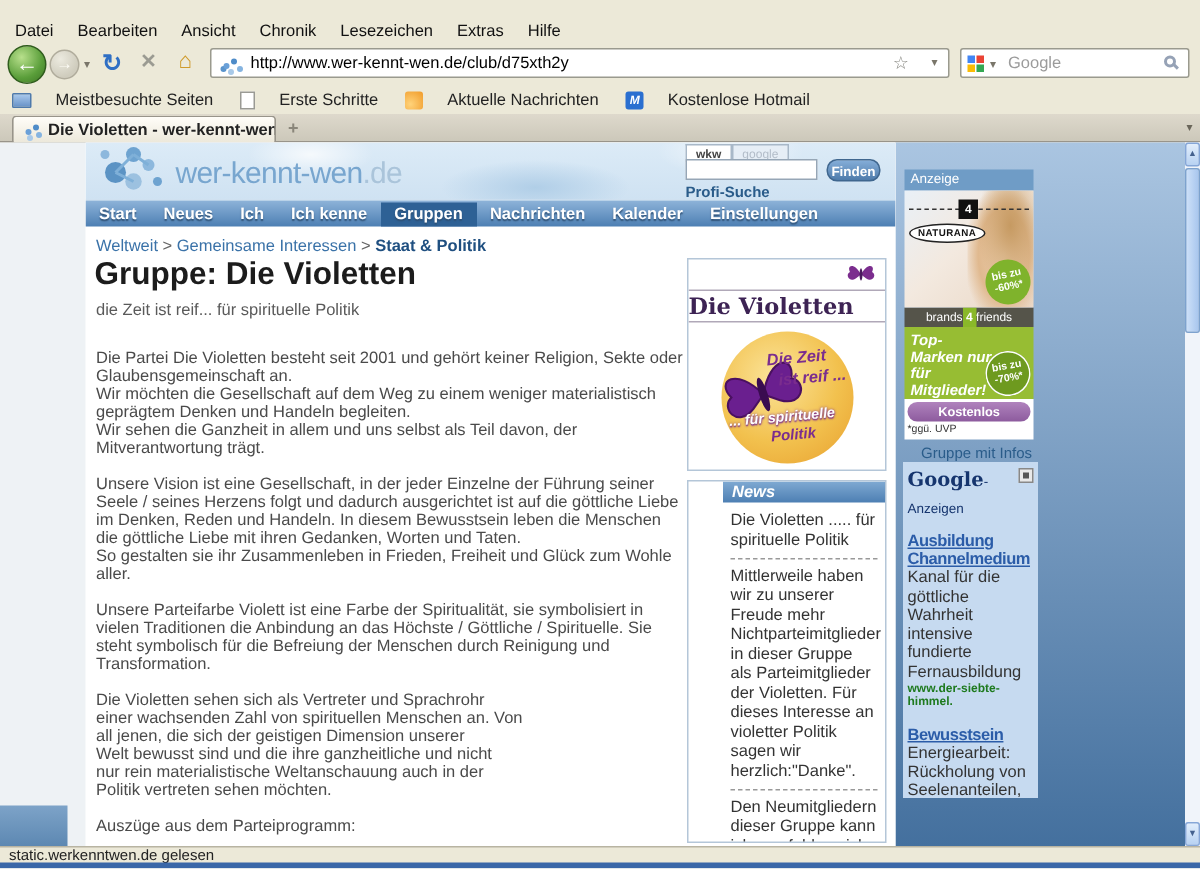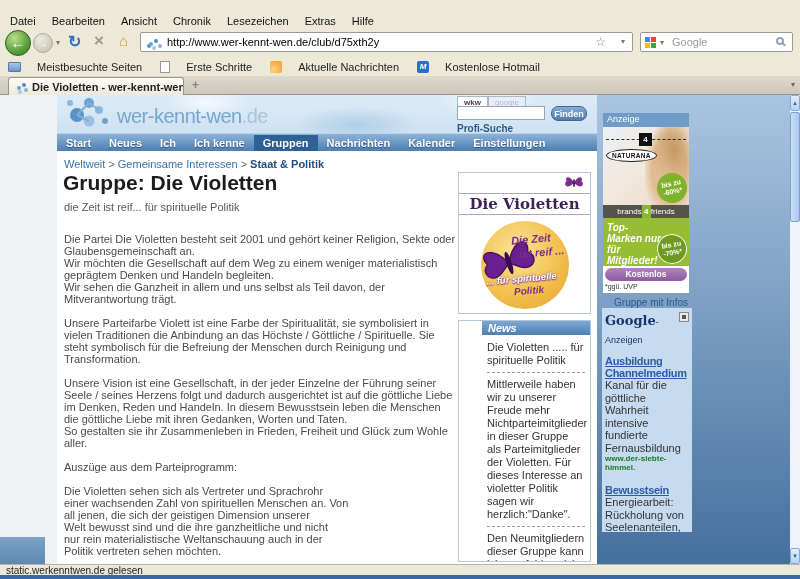--- a/index.html
+++ b/index.html
@@ -73,21 +73,21 @@
   .breadcrumb .sep{color:#666;padding:0 3px;}
   .breadcrumb .last{font-weight:bold;color:#1f4f80;}
   .page-title{position:absolute;left:6px;top:76px;font-size:21px;font-weight:bold;color:#1c1c1c;}
   .subtitle{position:absolute;left:7px;top:106px;font-size:11px;color:#5a5a5a;}
   .paras{position:absolute;left:7px;top:138px;width:392px;font-size:11px;line-height:12px;color:#4a4a4a;}
   .paras p{margin:0 0 12px;white-space:pre-line;}
   
   .side-col{position:absolute;left:401px;top:77px;width:133px;}
   .vbox{position:relative;height:142px;border:1px solid #b4c6d8;background:#fff;overflow:hidden;}
   .vbox .bfly-top{position:absolute;right:6px;top:1px;width:20px;height:18px;}
-  .wordmark{position:absolute;left:0;right:0;top:20px;border-top:1px solid #b0a8b8;border-bottom:1px solid #b0a8b8;text-align:center;font-family:"DejaVu Serif",serif;font-weight:bold;font-size:15px;color:#3d2354;padding:1px 0;}
+  .wordmark{position:absolute;left:0;right:0;top:20px;border-top:1px solid #b0a8b8;border-bottom:1px solid #b0a8b8;text-align:left;font-family:"DejaVu Serif",serif;font-weight:bold;font-size:15px;color:#3d2354;padding:1px 0;}
   .badge{position:absolute;left:50%;top:48px;margin-left:-44px;width:88px;height:88px;border-radius:50%;background:radial-gradient(circle at 40% 35%,#fbe49a,#f2c14e 55%,#e89f2e);}
   .badge .bfly-big{position:absolute;left:0px;top:16px;width:56px;height:52px;transform:rotate(-18deg);}
   .badge .t{position:absolute;font-style:italic;font-weight:bold;color:#7b2d8e;white-space:nowrap;}
   .badge .t1{left:30px;top:12px;font-size:11px;transform:rotate(-5deg);}
   .badge .t2{left:38px;top:25px;font-size:11px;transform:rotate(-5deg);}
   .badge .t3{left:5px;top:52px;font-size:9.5px;color:#fff;text-shadow:0 0 2px #7b2d8e,0 1px 1px #7b2d8e;transform:rotate(-5deg);}
   .badge .t4{left:33px;top:64px;font-size:10px;transform:rotate(-5deg);}
   .news-box{position:relative;margin-top:6px;height:242px;border:1px solid #b4c6d8;background:#fff;overflow:hidden;padding-left:23px;}
   .news-header{height:14px;background:linear-gradient(#7fa9d2,#4d7fb3);color:#fff;font-size:11px;font-weight:bold;font-style:italic;padding:0 6px;line-height:14px;}
   .news-body{padding:6px 5px;font-size:11px;line-height:13px;color:#333;}
@@ -282,30 +282,30 @@
         <span>Weltweit</span><span class="sep">&gt;</span><span>Gemeinsame Interessen</span><span class="sep">&gt;</span><span class="last">Staat &amp; Politik</span>
       </div>
 
       <div class="page-title">Gruppe: Die Violetten</div>
       <div class="subtitle">die Zeit ist reif... für spirituelle Politik</div>
 
       <div class="paras">
         <p>Die Partei Die Violetten besteht seit 2001 und gehört keiner Religion, Sekte oder Glaubensgemeinschaft an.
 Wir möchten die Gesellschaft auf dem Weg zu einem weniger materialistisch geprägtem Denken und Handeln begleiten.
 Wir sehen die Ganzheit in allem und uns selbst als Teil davon, der Mitverantwortung trägt.</p>
-        <p>Unsere Parteifarbe Violett ist eine Farbe der Spiritualität, sie symbolisiert in vielen Traditionen die Anbindung an das Höchste / Göttliche / Spirituelle. Sie steht symbolisch für die Befreiung der Menschen durch Reinigung und Transformation.</p>
         <p>Unsere Vision ist eine Gesellschaft, in der jeder Einzelne der Führung seiner Seele / seines Herzens folgt und dadurch ausgerichtet ist auf die göttliche Liebe im Denken, Reden und Handeln. In diesem Bewusstsein leben die Menschen die göttliche Liebe mit ihren Gedanken, Worten und Taten.
 So gestalten sie ihr Zusammenleben in Frieden, Freiheit und Glück zum Wohle aller.</p>
-        <p>Auszüge aus dem Parteiprogramm:</p>
+        <p>Unsere Parteifarbe Violett ist eine Farbe der Spiritualität, sie symbolisiert in vielen Traditionen die Anbindung an das Höchste / Göttliche / Spirituelle. Sie steht symbolisch für die Befreiung der Menschen durch Reinigung und Transformation.</p>
         <p>Die Violetten sehen sich als Vertreter und Sprachrohr
 einer wachsenden Zahl von spirituellen Menschen an. Von
 all jenen, die sich der geistigen Dimension unserer
 Welt bewusst sind und die ihre ganzheitliche und nicht
 nur rein materialistische Weltanschauung auch in der
 Politik vertreten sehen möchten.</p>
+        <p>Auszüge aus dem Parteiprogramm:</p>
 
       </div>
 
       <div class="side-col">
         <div class="vbox">
           <svg class="bfly-top" viewBox="0 0 24 22">
             <path d="M12 11 C7 1 0 3 3 9 C-1 11 2 18 8 14 Z" fill="#7b2d8e"></path>
             <path d="M12 11 C17 1 24 3 21 9 C25 11 22 18 16 14 Z" fill="#7b2d8e"></path>
             <ellipse cx="12" cy="11" rx="1.2" ry="5" fill="#4a1a5e"></ellipse>
           </svg>

